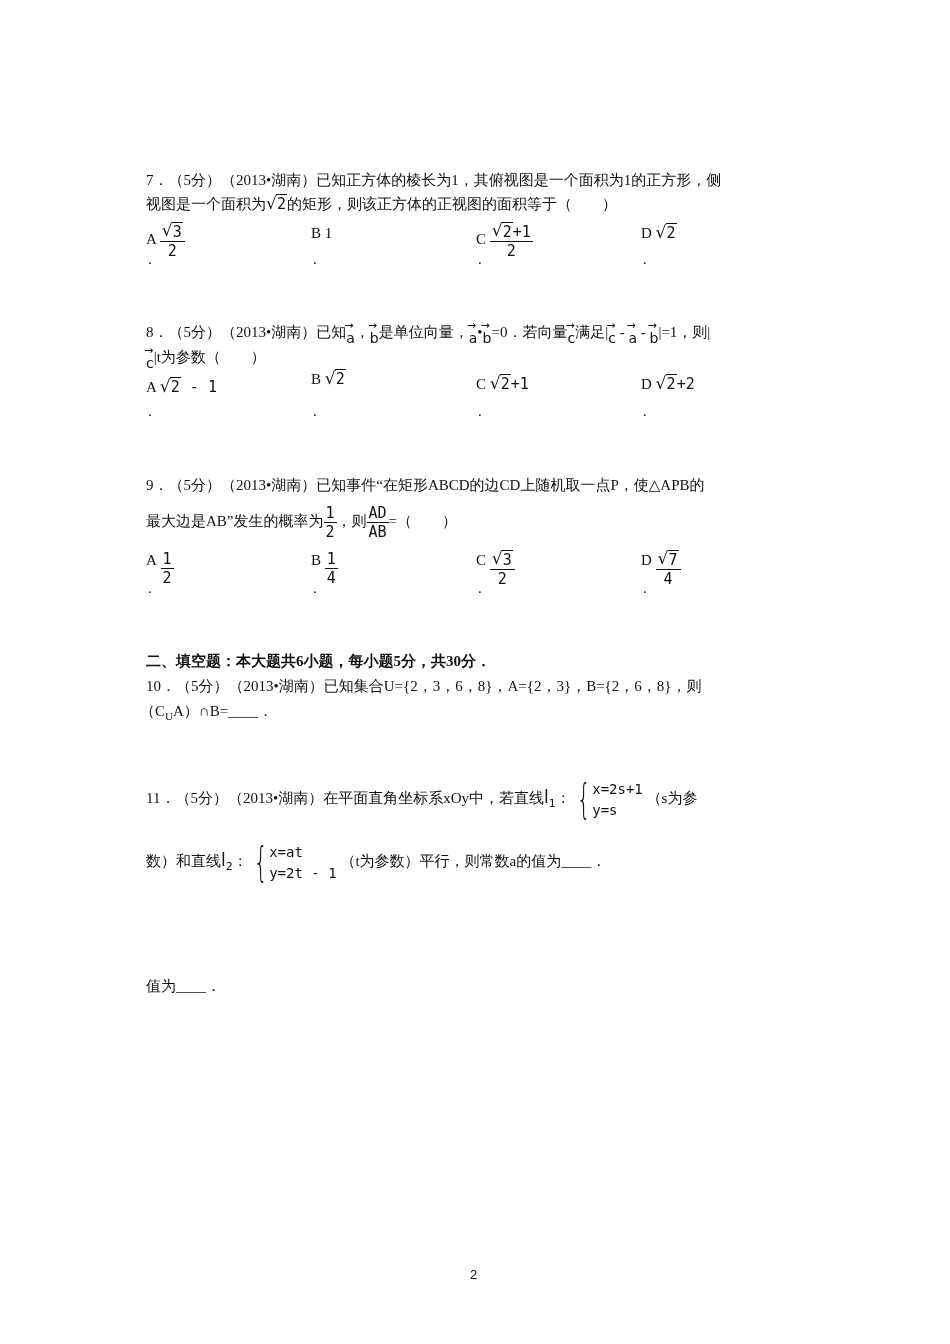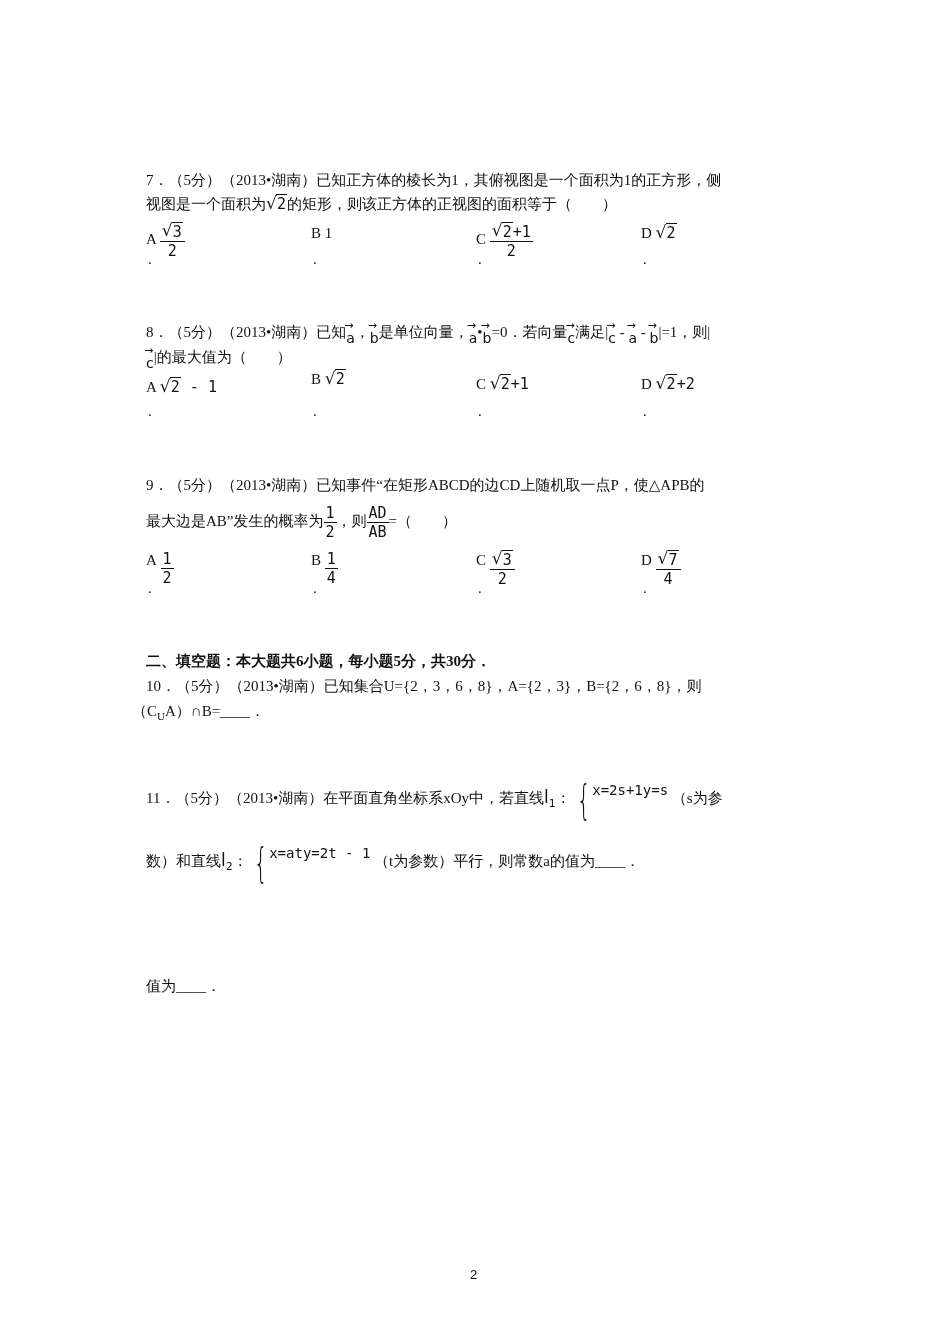--- a/index.html
+++ b/index.html
@@ -20,21 +20,21 @@
   }
   .sq .rad { border-top: 1.2px solid #111; padding: 0 1px; display: inline-block; line-height: 18px; }
   .frac { display: inline-flex; flex-direction: column; align-items: center; vertical-align: middle; line-height: 18px; }
   .frac .num { border-bottom: 1.3px solid #111; padding: 0 2px; }
   .frac .den { padding: 0 2px; }
   .vec { display: inline-block; position: relative; font-family: "DejaVu Sans", sans-serif; font-size: 14px; padding-top: 4px; vertical-align: -6px; }
   .vec::before { content: "→"; position: absolute; top: -8px; left: -2px; font-size: 11px; }
   .bold { font-weight: bold; }
   .brace { display: inline-flex; align-items: stretch; vertical-align: middle; }
   .brace .b { font-family: "DejaVu Sans", sans-serif; font-size: 40px; line-height: 40px; font-weight: 200; transform: scaleX(0.55); margin-right: -4px; }
-  .brace .rows { display: flex; font-family: "DejaVu Sans Mono", monospace; font-size: 14px; line-height: 21px; justify-content: space-between; }
+  .brace .rows { display: flex; flex-direction: column; font-family: "DejaVu Sans Mono", monospace; font-size: 14px; line-height: 21px; justify-content: space-between; }
   .ell { font-family: "DejaVu Sans", sans-serif; font-size: 17px; }
   .sub { font-size: 11px; vertical-align: -4px; }
   .pagenum { position: absolute; left: 470px; top: 1248px; font-family: "Liberation Sans", sans-serif; font-size: 13px; }
 </style>
 </head>
 <body>
 
 <div class="page">
 
   <div class="line" style="top:151px">7．（5分）（2013•湖南）已知正方体的棱长为1，其俯视图是一个面积为1的正方形，侧</div>
@@ -68,21 +68,21 @@
   <div class="opt" style="left:641px;top:204px">
     <span>D</span>
     <span class="sq math"><span class="rad">2</span></span>
   </div>
   <div class="dot" style="left:643px;top:232px">.</div>
 
   <div class="line" style="top:303px">
     <span>8．（5分）（2013•湖南）已知</span><span class="vec">a</span><span>，</span><span class="vec">b</span><span>是单位向量，</span><span class="vec">a</span><span>•</span><span class="vec">b</span><span>=0．若向量</span><span class="vec">c</span><span>满足|</span><span class="vec">c</span><span> - </span><span class="vec">a</span><span> - </span><span class="vec">b</span><span>|=1，则|</span>
   </div>
   <div class="line" style="top:328px">
-    <span class="vec">c</span><span>|的最大值为（　　）</span>
+    <span class="vec">c</span><span>|t为参数（　　）</span>
   </div>
 
   <div class="opt" style="left:146px;top:358px">
     <span>A</span>
     <span class="sq math"><span class="rad">2</span></span><span class="math"> - 1</span>
   </div>
   <div class="dot" style="left:148px;top:384px">.</div>
 
   <div class="opt" style="left:311px;top:350px">
     <span>B</span>
@@ -145,21 +145,21 @@
     <span class="frac math">
         <span class="num"><span class="sq"><span class="rad">7</span></span></span>
         <span class="den">4</span>
       </span>
   </div>
   <div class="dot" style="left:643px;top:561px">.</div>
 
   <div class="line bold" style="top:632px">二、填空题：本大题共6小题，每小题5分，共30分．</div>
 
   <div class="line" style="top:657px">10．（5分）（2013•湖南）已知集合U={2，3，6，8}，A={2，3}，B={2，6，8}，则</div>
-  <div class="line" style="top:682px;left:132px">
+  <div class="line" style="top:682px;left:140px">
     <span>（C</span><span class="sub">U</span><span>A）∩B=____．</span>
   </div>
 
   <div class="line" style="top:756px;line-height:44px">
     <span>11．（5分）（2013•湖南）在平面直角坐标系xOy中，若直线</span><span class="ell">l</span><span class="sub ell">1</span><span>：</span><span class="brace">
         <span class="b">{</span>
         <span class="rows">
           <span>x=2s+1</span>
           <span>y=s</span>
         </span>

